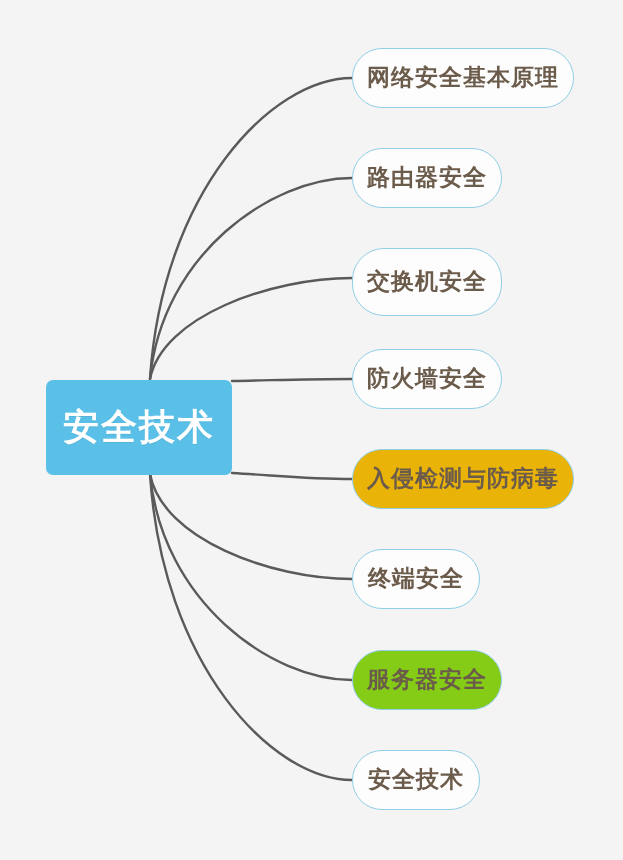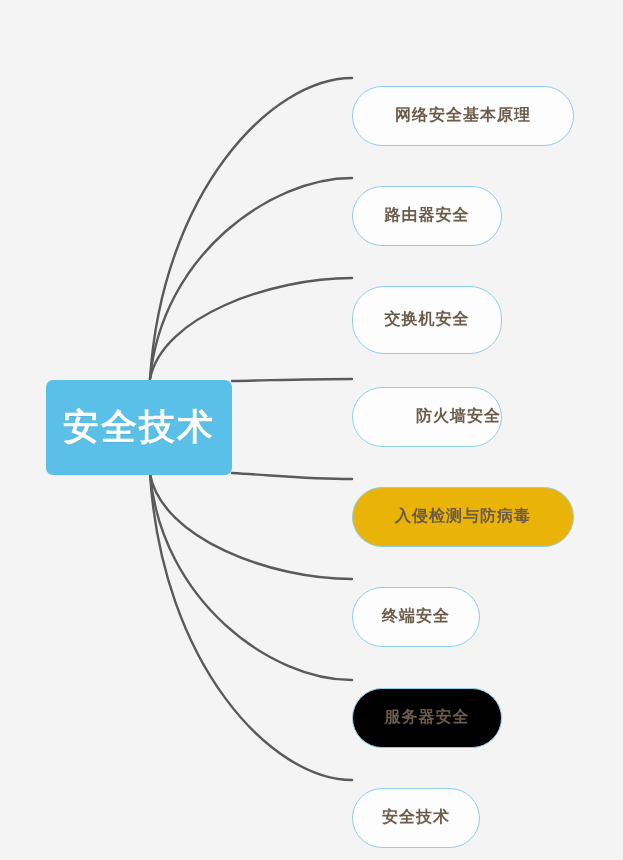--- a/index.html
+++ b/index.html
@@ -43,24 +43,23 @@
     font-size: 36px;
     font-weight: bold;
     letter-spacing: 2px;
     text-shadow: 0 1px 1px rgba(0,0,0,0.07);
   }
   .child-node {
     background: #fdfdfd;
     border: 1.4px solid #8fcfe6;
     border-radius: 32px;
     color: #6b5b4b;
-    font-size: 16px;
+    font-size: 23px;
     font-weight: bold;
     letter-spacing: 1px;
-    margin-top: 38px;
   }
   .child-node .node-label {
     display: block;
     line-height: 1;
     padding-bottom: 2px;
   }
 </style>
 </head>
 <body>
 
@@ -85,29 +84,29 @@
 
   <div class="node child-node" style="left: 352px; top: 48px; width: 222px; height: 60px; background: rgb(253, 253, 253); border-color: rgb(143, 207, 230); color: rgb(107, 91, 75);">
     <span class="node-label">网络安全基本原理</span>
   </div>
   <div class="node child-node" style="left: 352px; top: 148px; width: 150px; height: 60px; background: rgb(253, 253, 253); border-color: rgb(143, 207, 230); color: rgb(107, 91, 75); text-align: right;">
     <span class="node-label">路由器安全</span>
   </div>
   <div class="node child-node" style="left: 352px; top: 248px; width: 150px; height: 68px; background: rgb(253, 253, 253); border-color: rgb(143, 207, 230); color: rgb(107, 91, 75);">
     <span class="node-label">交换机安全</span>
   </div>
-  <div class="node child-node" style="left: 352px; top: 349px; width: 150px; height: 60px; background: rgb(253, 253, 253); border-color: rgb(143, 207, 230); color: rgb(107, 91, 75); justify-content: flex-end;">
+  <div class="node child-node" style="left: 352px; top: 349px; width: 150px; height: 60px; background: rgb(253, 253, 253); border-color: rgb(143, 207, 230); color: rgb(107, 91, 75);">
     <span class="node-label">防火墙安全</span>
   </div>
   <div class="node child-node" style="left: 352px; top: 449px; width: 222px; height: 60px; background: #eab308; border-color: rgb(143, 207, 230); color: rgb(107, 91, 75);">
     <span class="node-label">入侵检测与防病毒</span>
   </div>
   <div class="node child-node" style="left: 352px; top: 549px; width: 128px; height: 60px; background: rgb(253, 253, 253); border-color: rgb(143, 207, 230); color: rgb(107, 91, 75);">
     <span class="node-label">终端安全</span>
   </div>
-  <div class="node child-node" style="left: 352px; top: 650px; width: 150px; height: 60px; background: #000000; border-color: rgb(143, 207, 230); color: rgb(107, 91, 75);">
+  <div class="node child-node" style="left: 352px; top: 650px; width: 150px; height: 60px; background: #84cc16; border-color: rgb(143, 207, 230); color: rgb(107, 91, 75);">
     <span class="node-label">服务器安全</span>
   </div>
   <div class="node child-node" style="left: 352px; top: 750px; width: 128px; height: 60px; background: rgb(253, 253, 253); border-color: rgb(143, 207, 230); color: rgb(107, 91, 75);">
     <span class="node-label">安全技术</span>
   </div>
 
 </div>
 
 </body></html>

